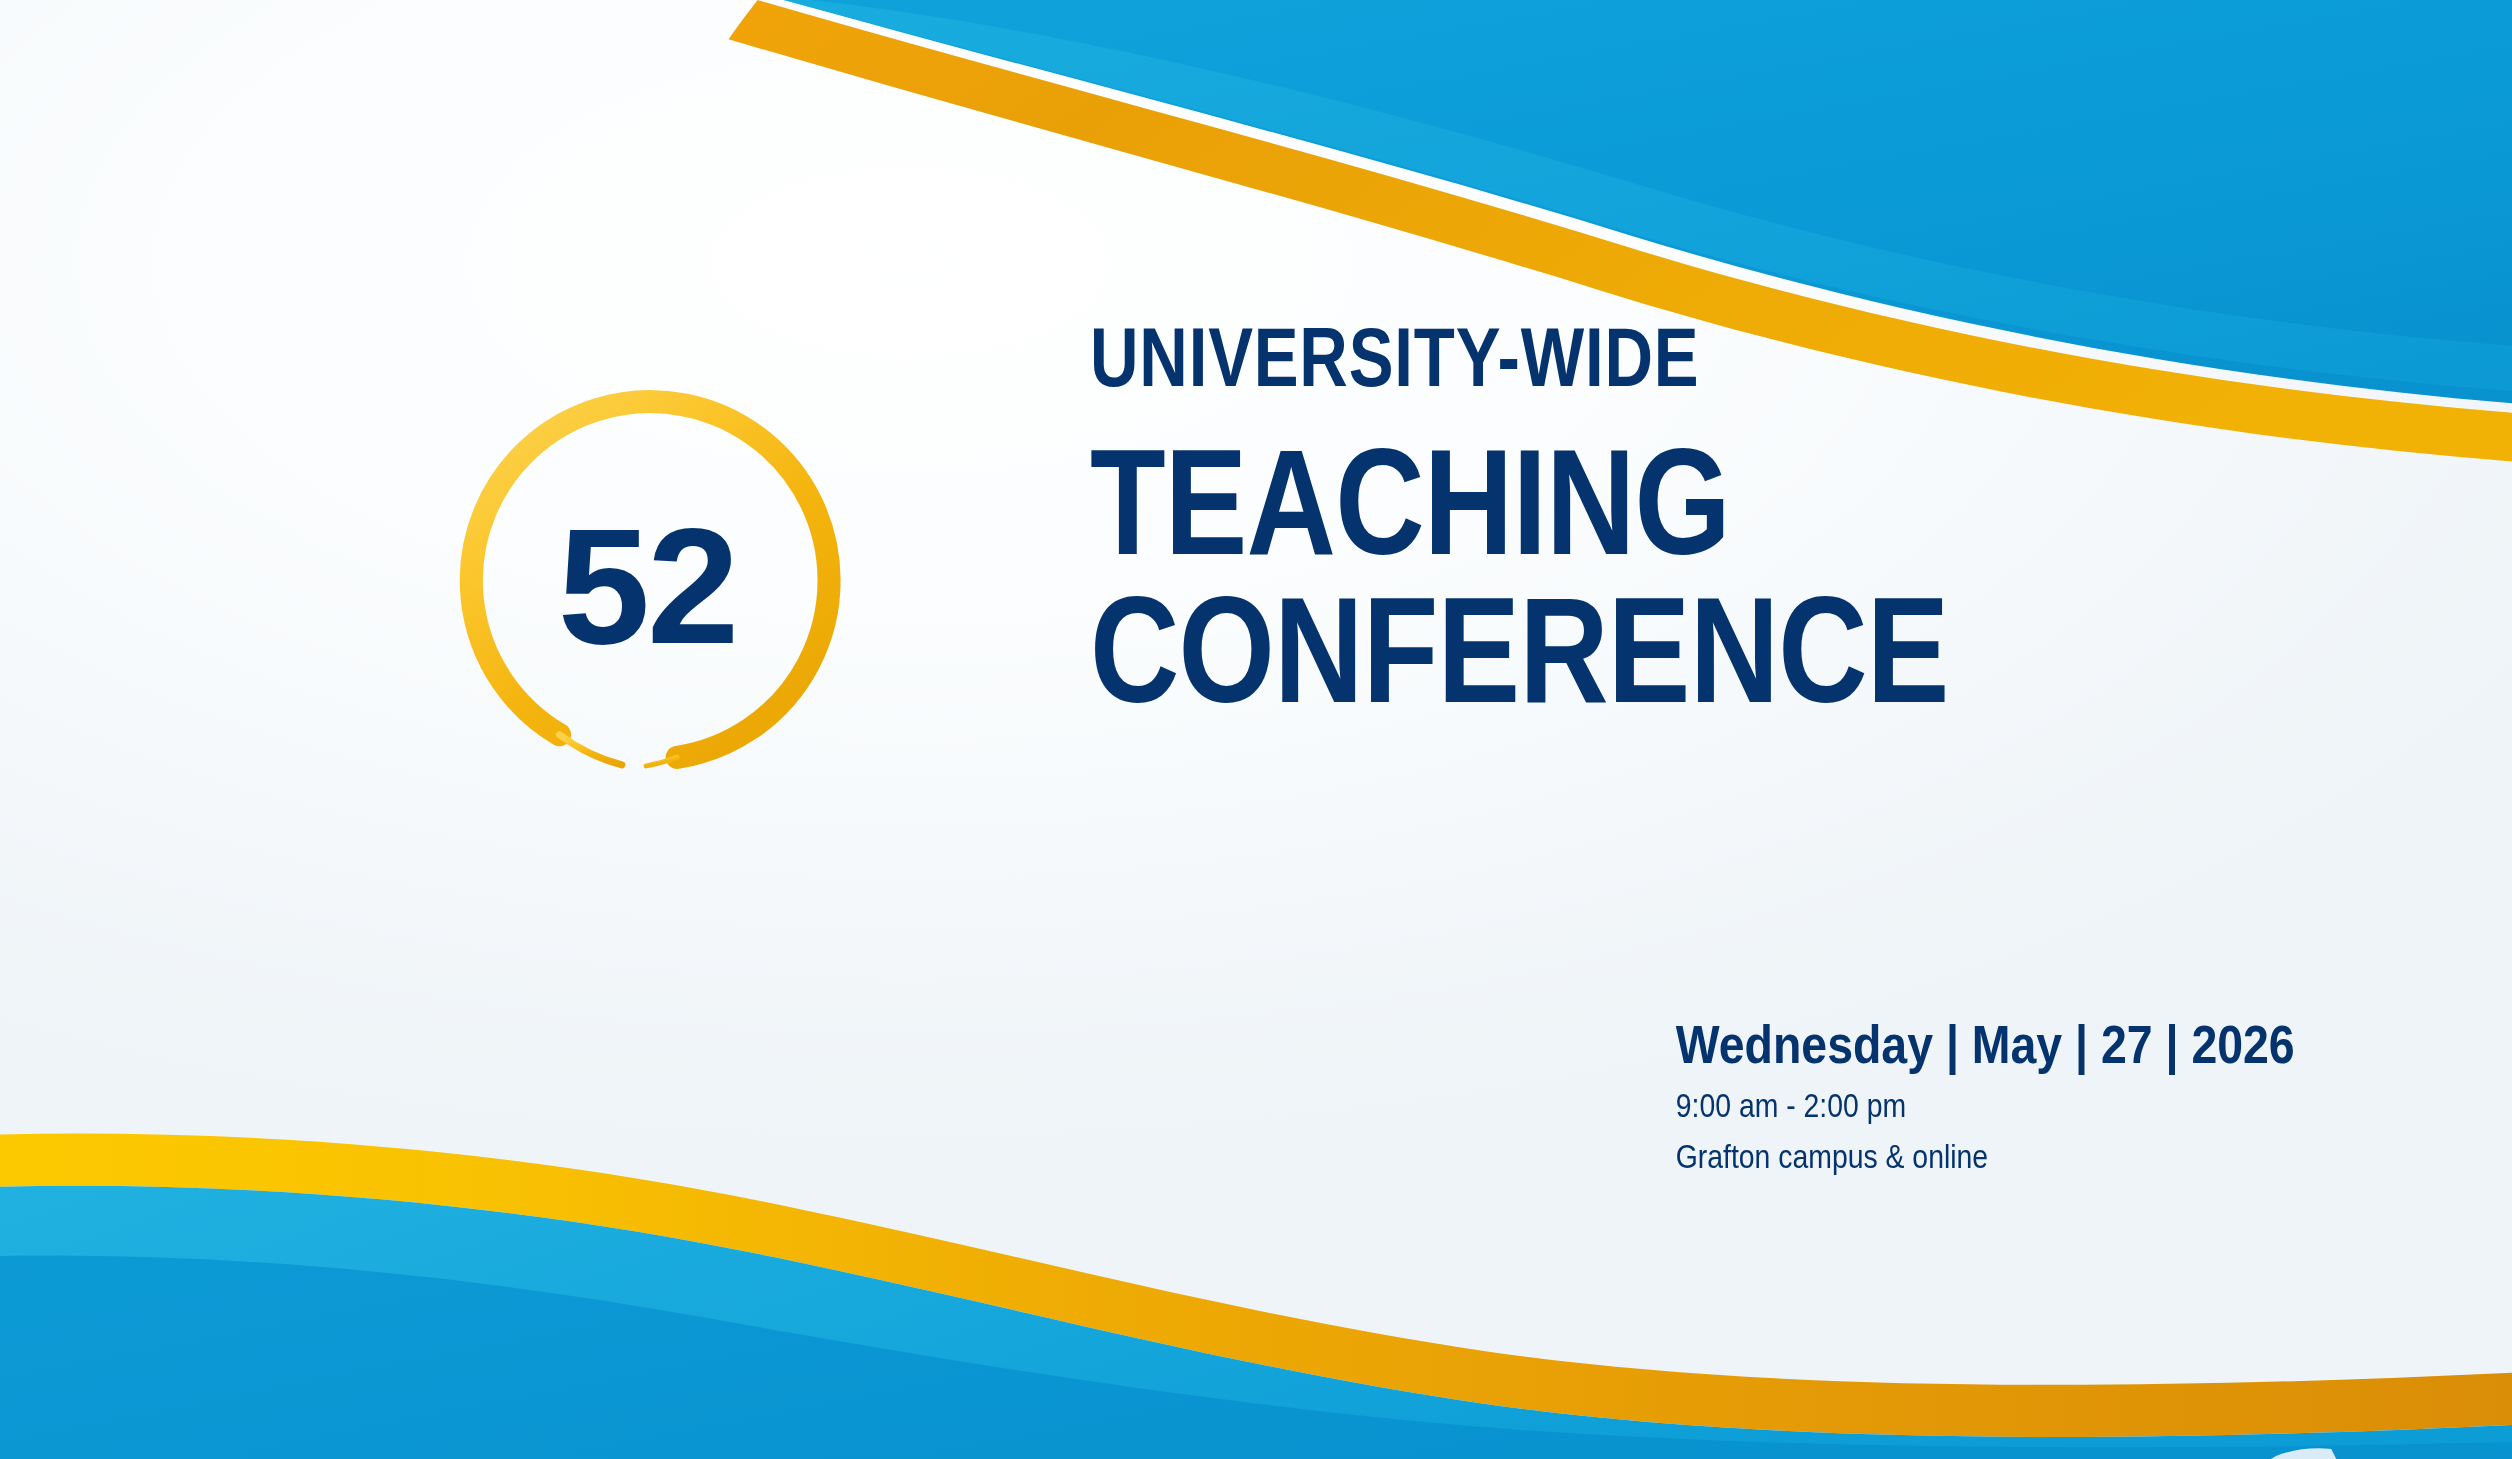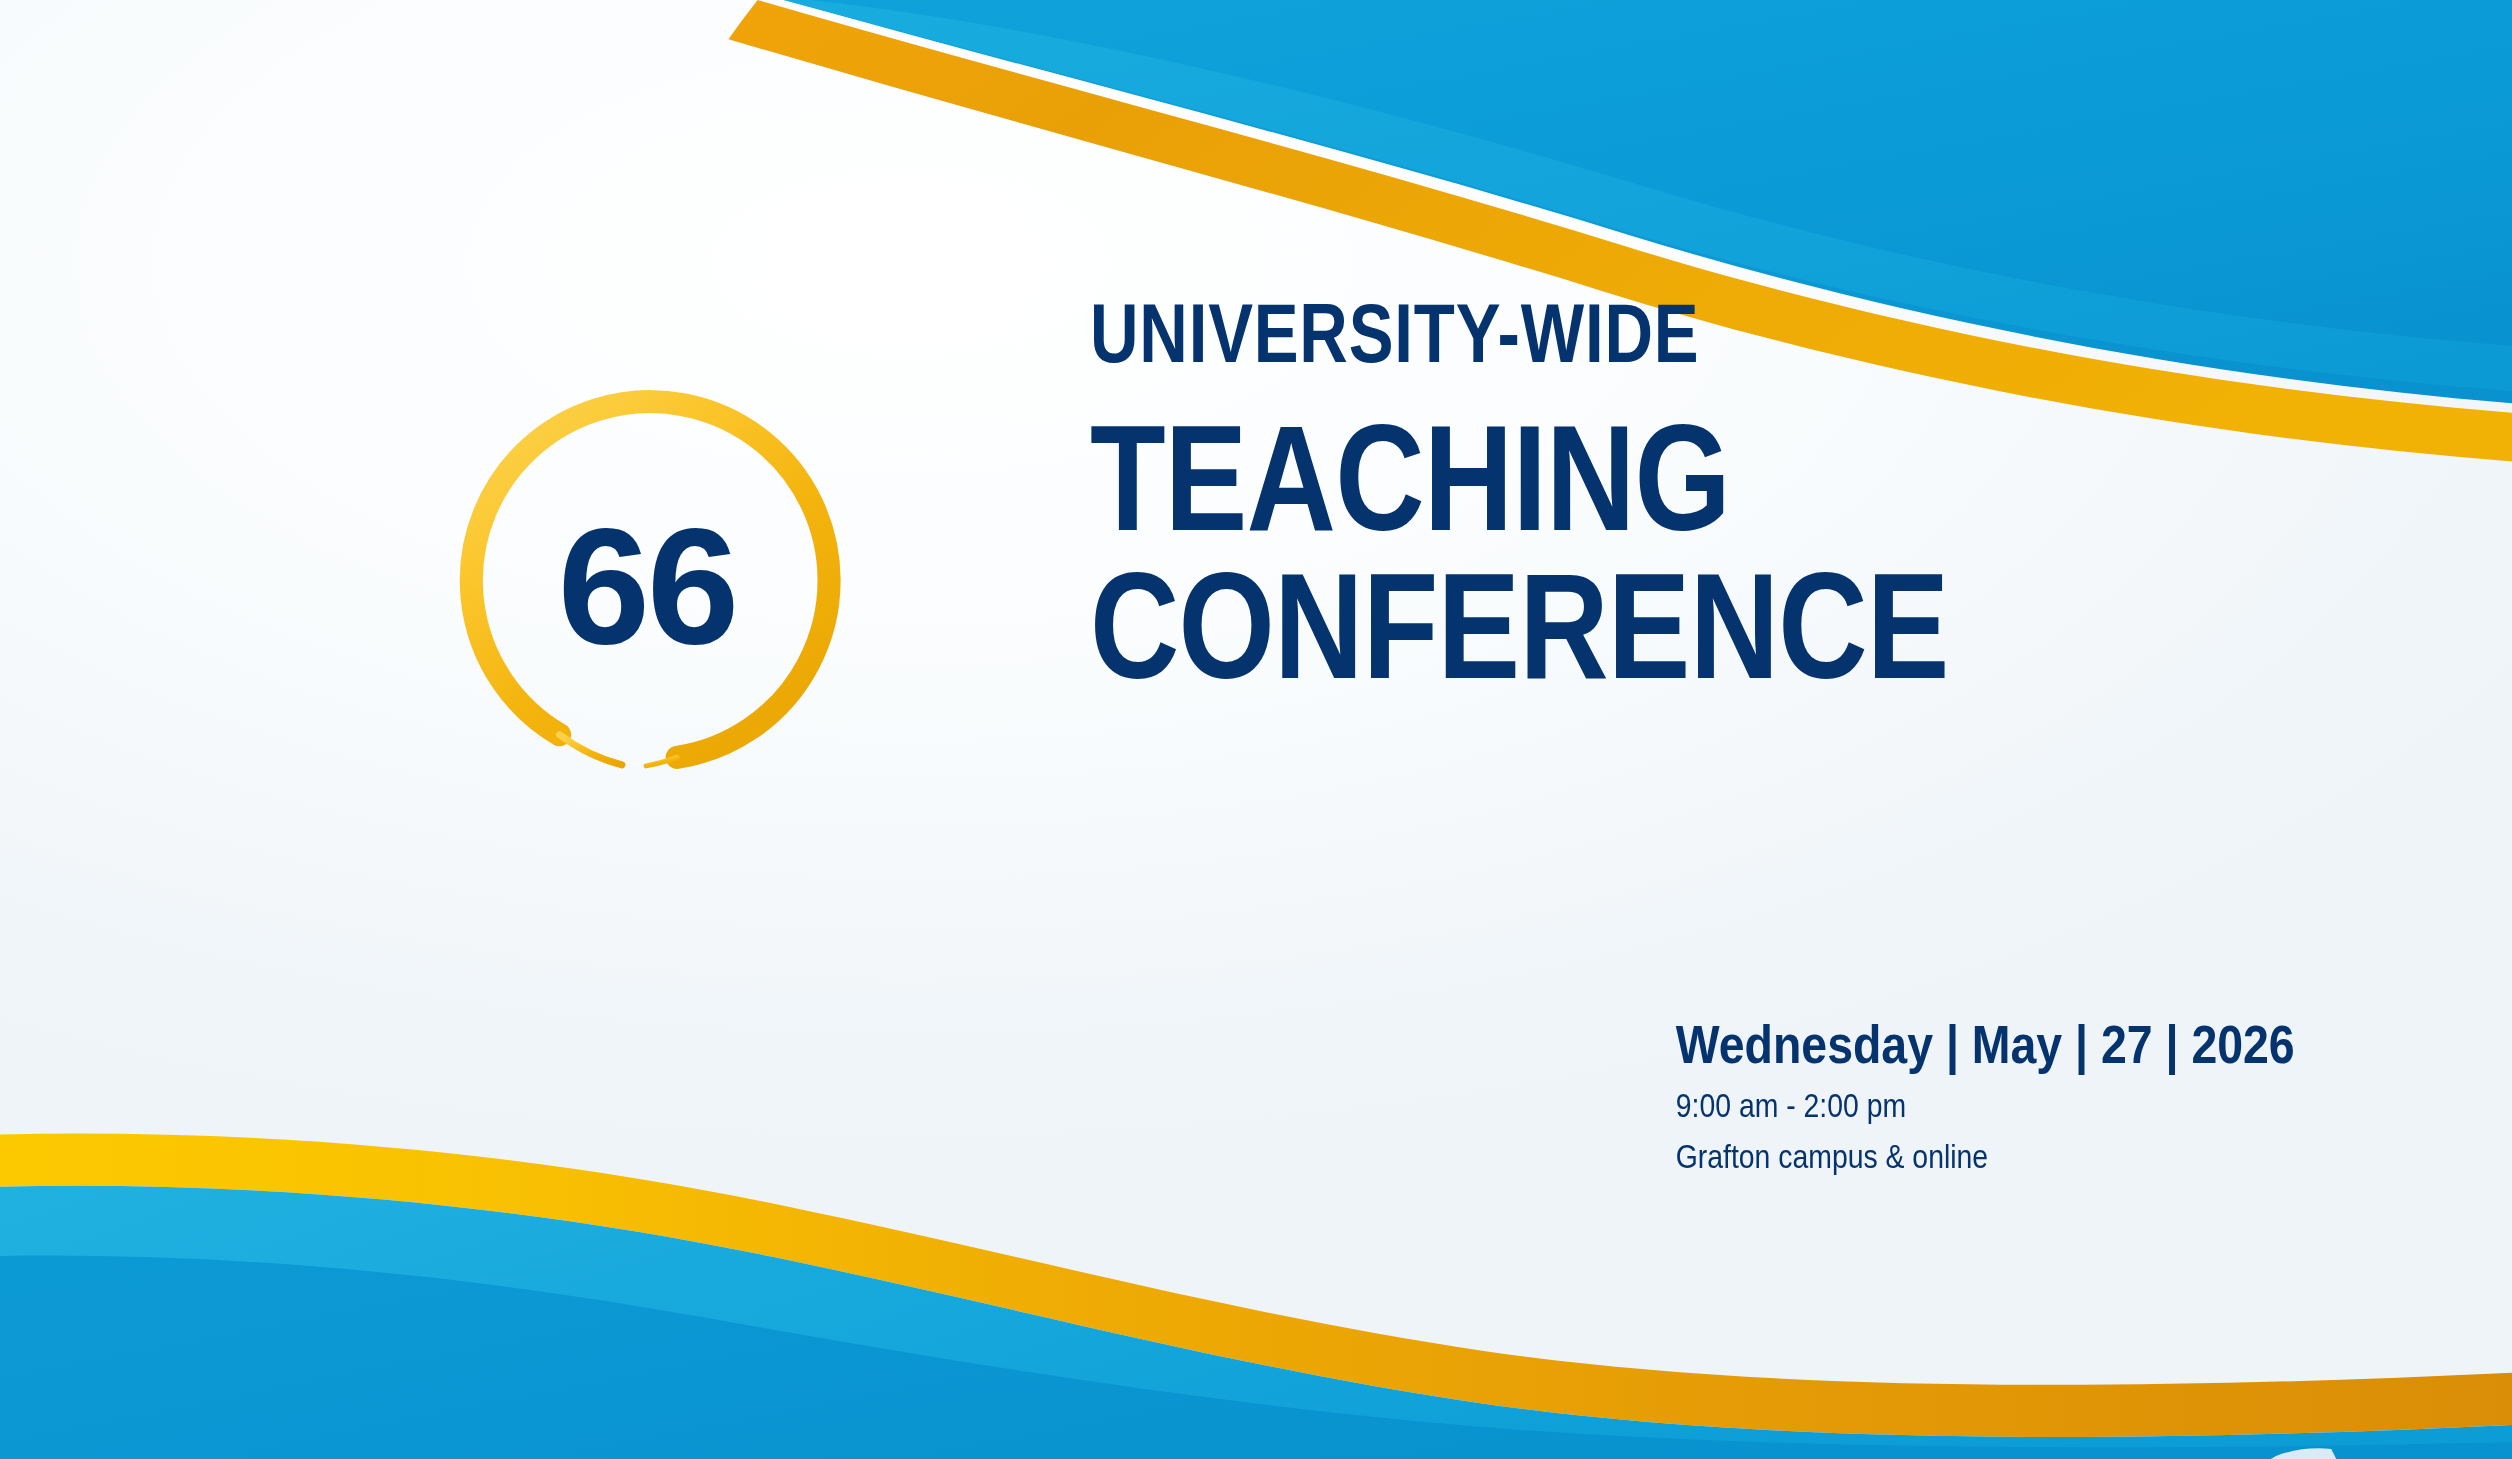--- a/index.html
+++ b/index.html
@@ -48,21 +48,21 @@
     color:#05336e;
     line-height:1;
     padding-bottom:6px;
     box-sizing:border-box;
   }
 
   
   #headline{
     position:absolute;
     left:1090px;
-    top:291px;
+    top:315px;
     width:1216px;
   }
   #eyebrow{
     font-family:"Liberation Sans", sans-serif;
     font-weight:bold;
     font-size:84px;
     line-height:1.0;
     letter-spacing:1px;
     color:#05336e;
     transform:scaleX(0.80);
@@ -208,21 +208,21 @@
           <stop offset="0.55" stop-color="#f4b40e"></stop>
           <stop offset="0.85" stop-color="#edaa06"></stop>
           <stop offset="1" stop-color="#e9a505"></stop>
         </linearGradient>
       </defs>
 
       <path fill="none" stroke="url(#ringGrad)" stroke-width="46" stroke-linecap="round" d="M 236,700 A 356,356 0 1 1 470,745"></path>
       <path fill="none" stroke="url(#ringGrad)" stroke-width="14" stroke-linecap="round" d="M 236,700 A 356,356 0 0 0 360,760"></path>
       <path fill="none" stroke="url(#ringGrad)" stroke-width="10" stroke-linecap="round" d="M 470,745 A 356,356 0 0 1 408,762"></path>
     </svg>
-    <div class="num">66</div>
+    <div class="num">52</div>
   </div>
 
   <div id="headline">
     <div id="eyebrow">UNIVERSITY-WIDE</div>
     <div id="line-teaching" class="bigline">TEACHING</div>
     <div id="line-conference" class="bigline">CONFERENCE</div>
   </div>
 
   <div id="dateblock">
     <div id="date-main">Wednesday | May | 27 | 2026</div>

